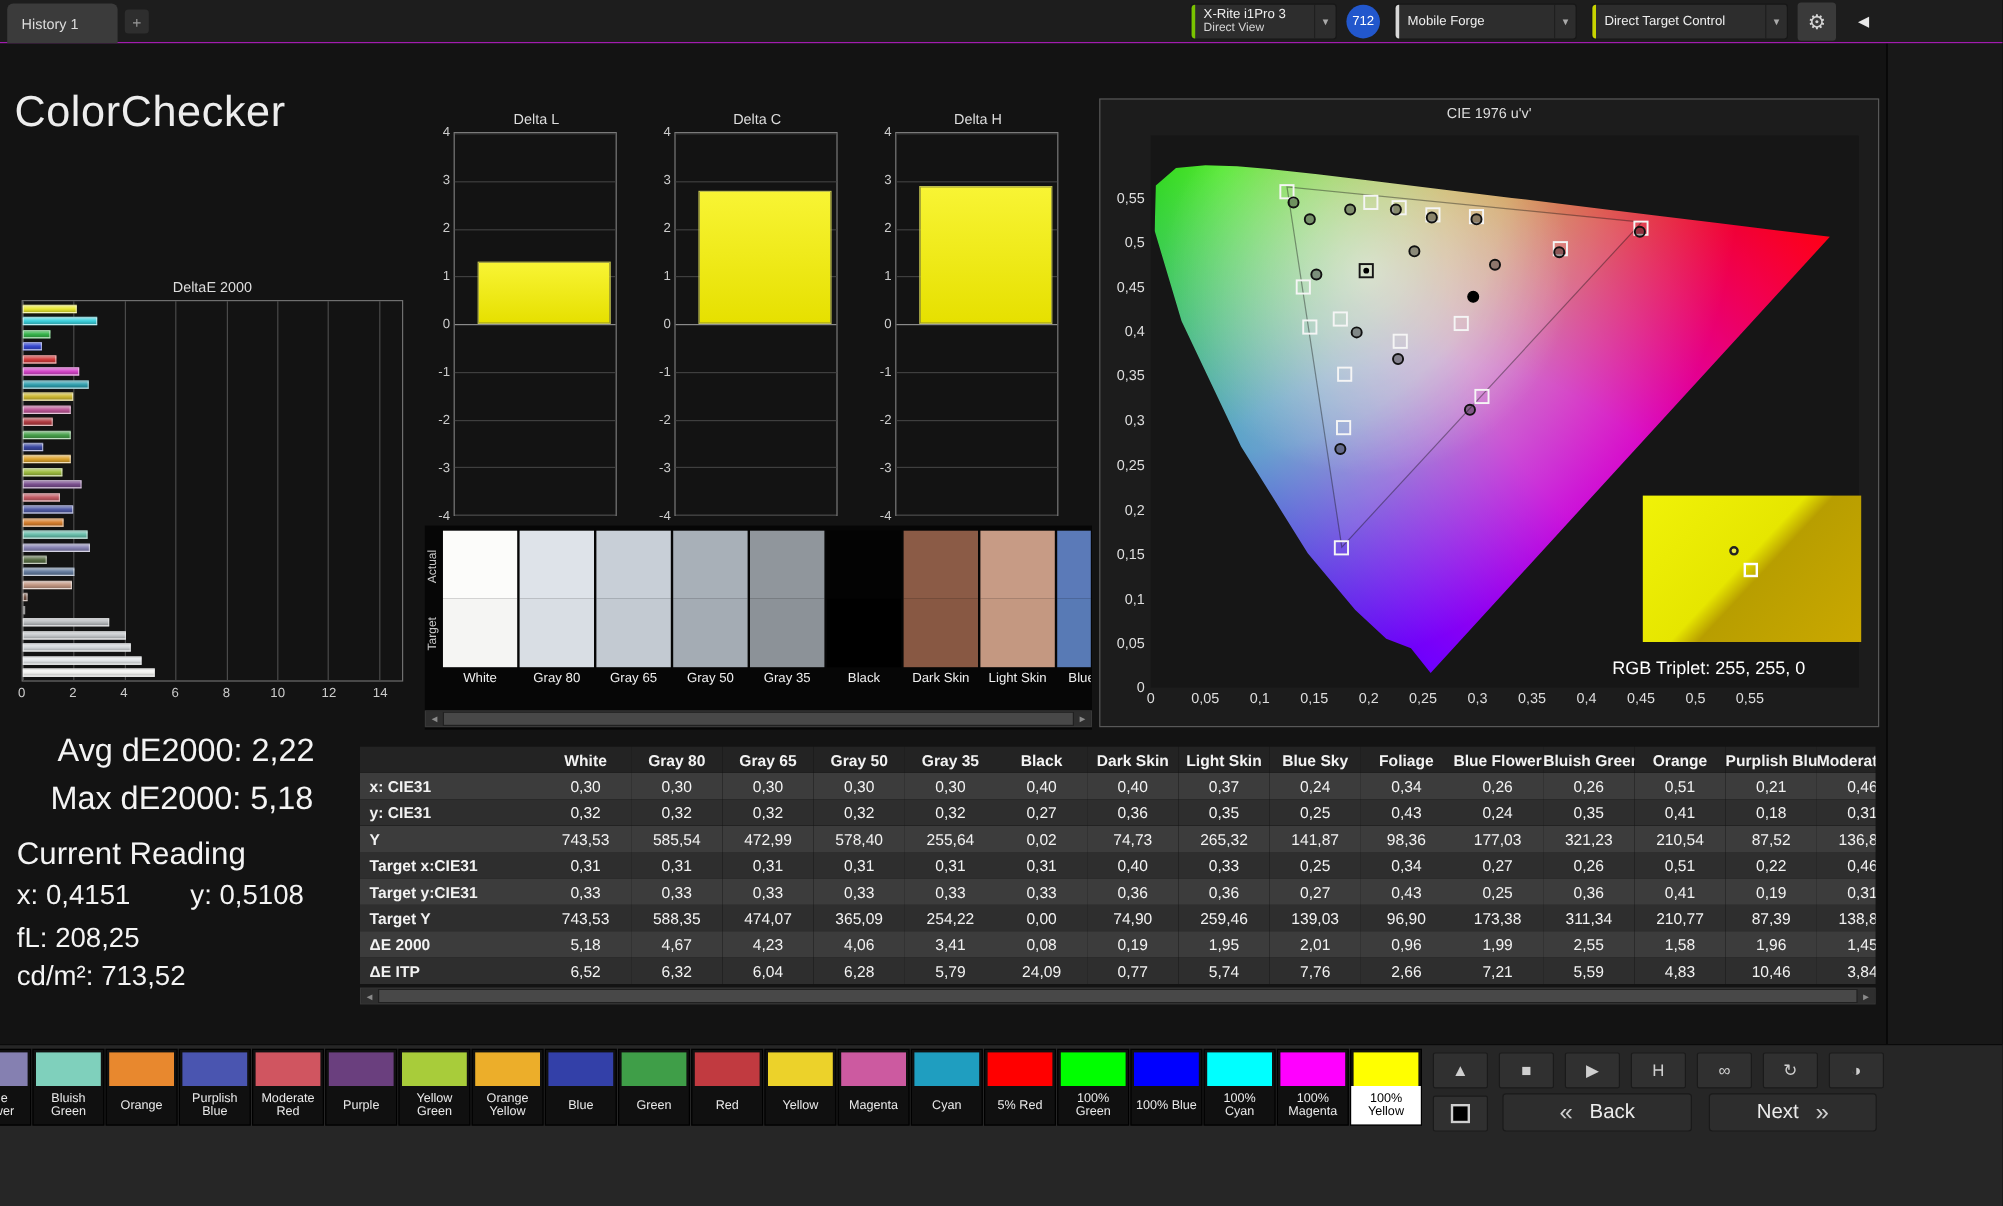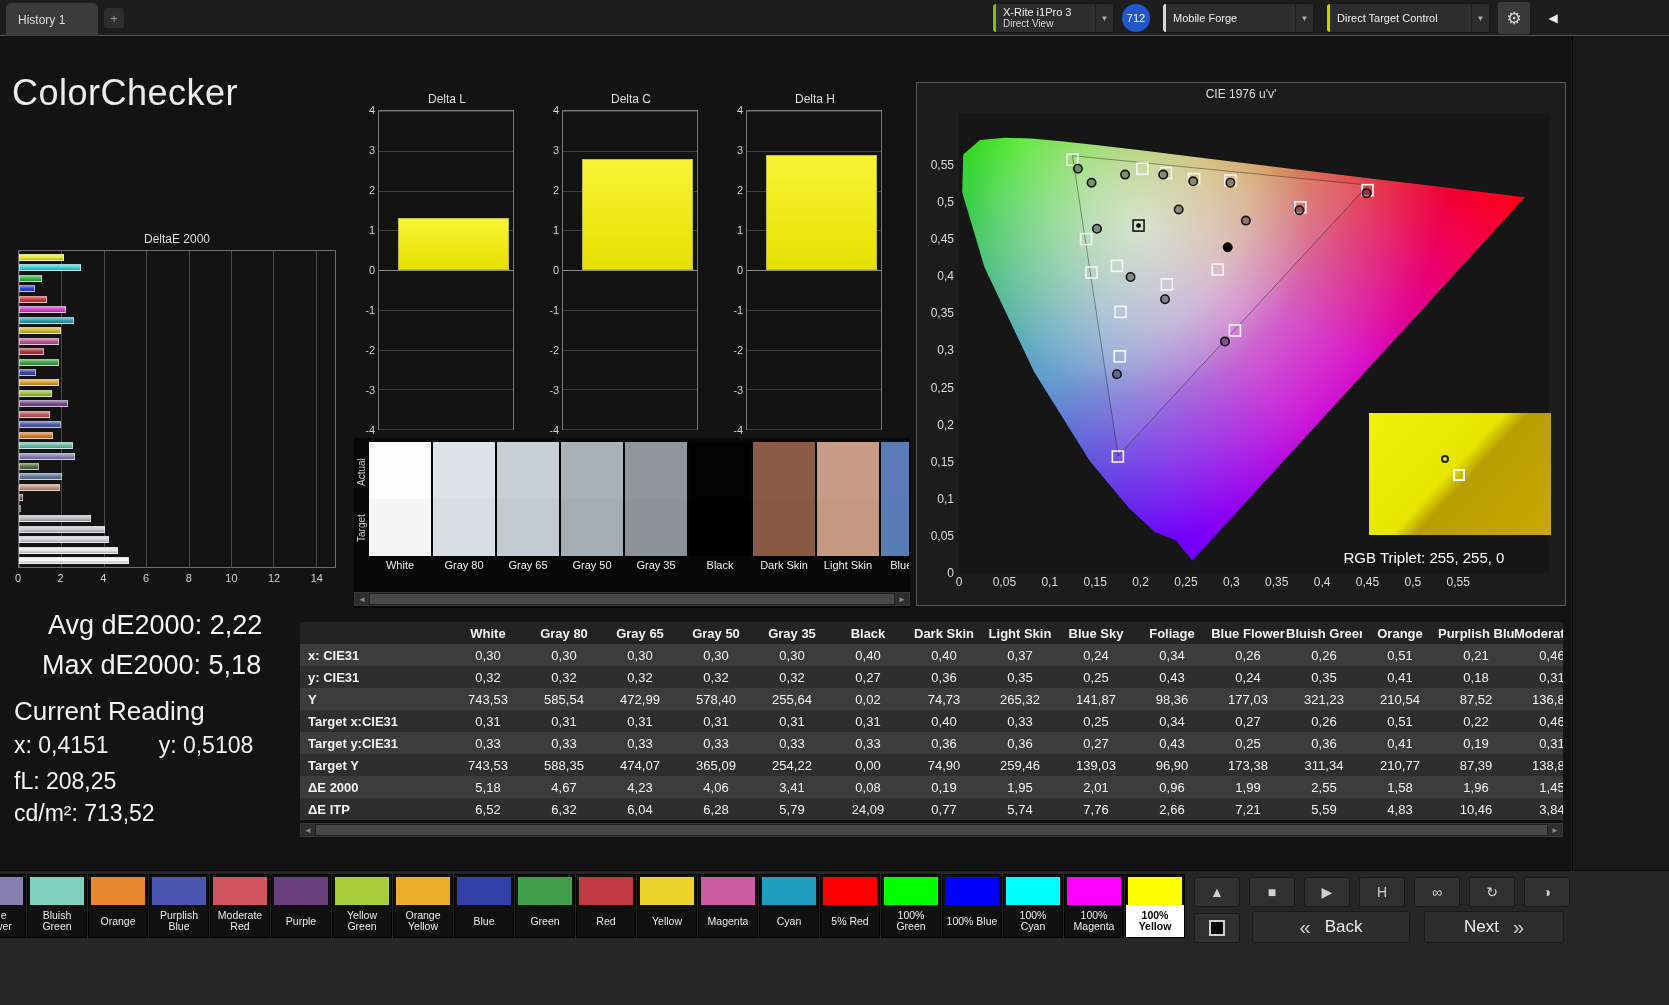--- a/index.html
+++ b/index.html
@@ -98,21 +98,21 @@
 .table-wrap tbody th{text-align:left;padding-left:8px;font-weight:bold}
 .table-wrap td{text-align:center}
 .table-scroll{left:300px;top:823px;width:1263px}
 
 
 .bottombar{position:absolute;left:0;top:870px;width:1669px;height:135px;background:#262626;border-top:1px solid #0a0a0a}
 .patches{position:absolute;left:-34px;top:3px;display:flex;gap:1px}
 .patch{width:60px;height:64px;background:#101010;display:flex;flex-direction:column;border:1px solid #000}
 .patch-swatch{height:28px;margin:2px 2px 0 2px}
 .patch-label{flex:1;display:flex;align-items:center;justify-content:center;text-align:center;font-size:10.5px;line-height:11px;color:#eaeaea;padding:1px 2px}
-.patch.selected .patch-label{background:#fff;color:#000;font-weight:bold}
+.patch.selected .patch-label{background:#fff;color:#000;font-weight:normal}
 .transport1{position:absolute;left:1194px;top:6px;display:flex;gap:9px}
 .t-btn{width:46px;height:30px;background:#303030;border:1px solid #1a1a1a;border-radius:2px;display:flex;align-items:center;justify-content:center;color:#cfcfcf;font-size:14px}
 .pattern-window-btn{position:absolute;left:1194px;top:42px;width:46px;height:30px;background:#303030;border:1px solid #1a1a1a;border-radius:2px;display:flex;align-items:center;justify-content:center}
 .pw-icon{width:16px;height:16px;background:#000;border:2px solid #cfcfcf}
 .nav-btn{position:absolute;top:40px;height:32px;background:#2d2d2d;border:1px solid #1a1a1a;border-radius:3px;display:flex;align-items:center;justify-content:center;gap:14px;font-size:17px;color:#ececec}
 .nav-back{left:1252px;width:158px}
 .nav-next{left:1424px;width:140px}
 .nav-chev{font-size:20px;color:#cfcfcf}
 </style>
 </head>

